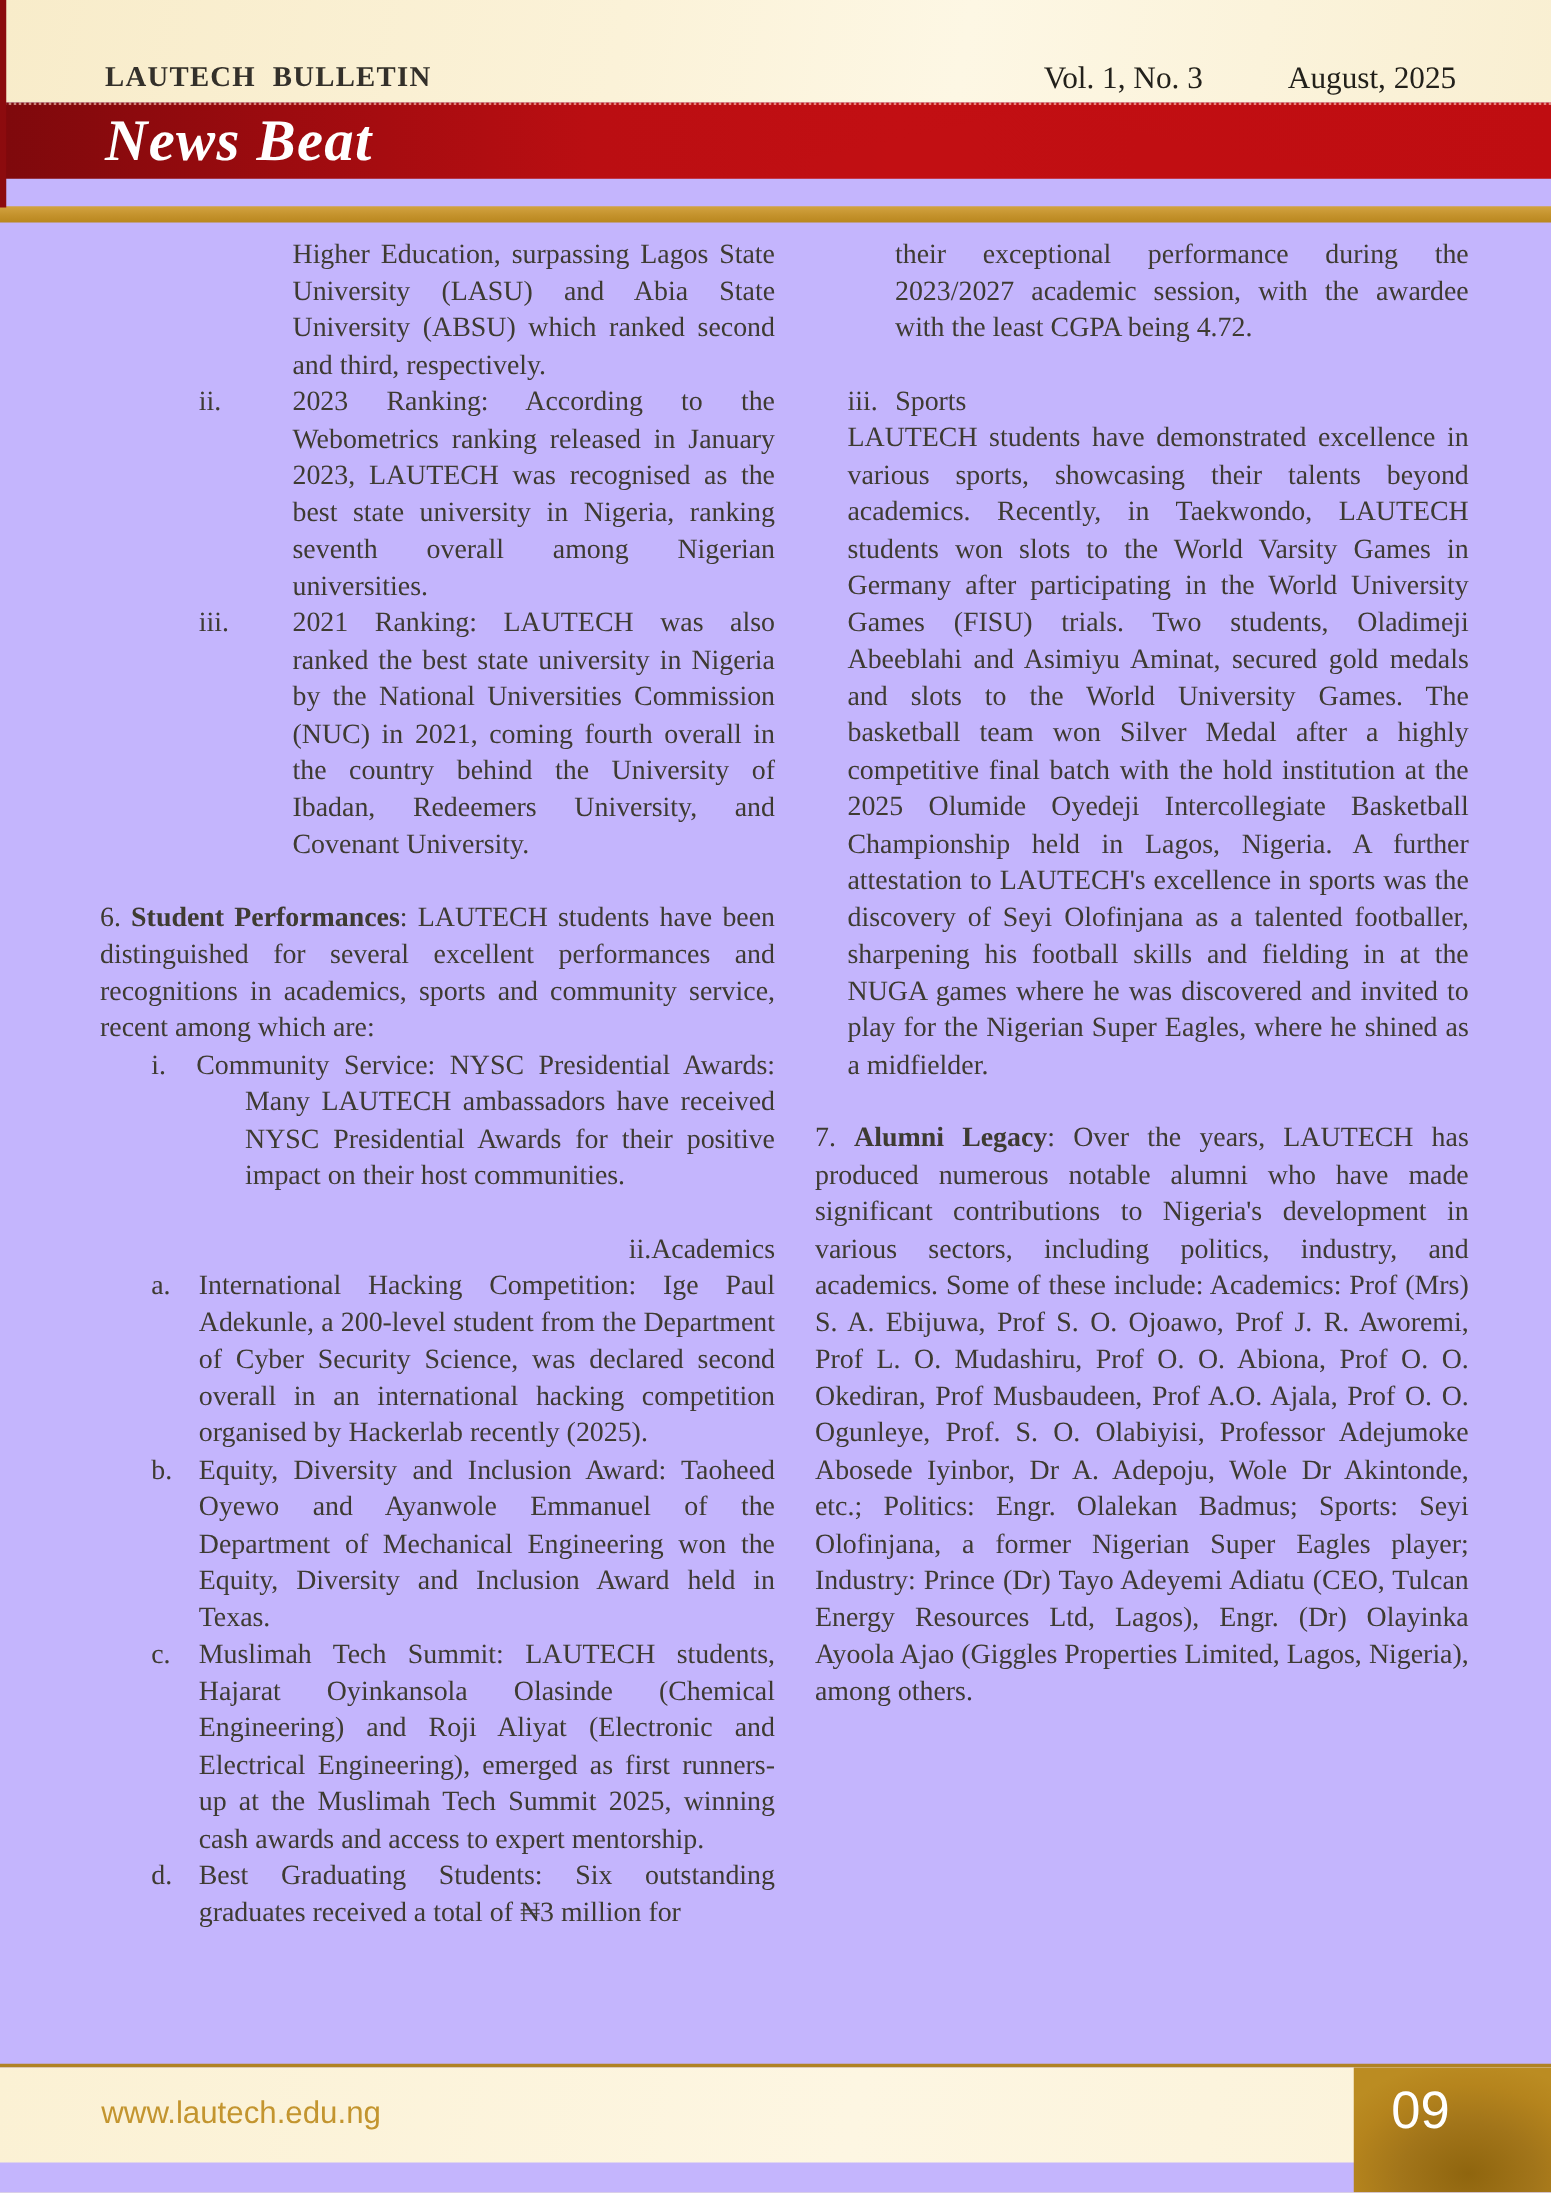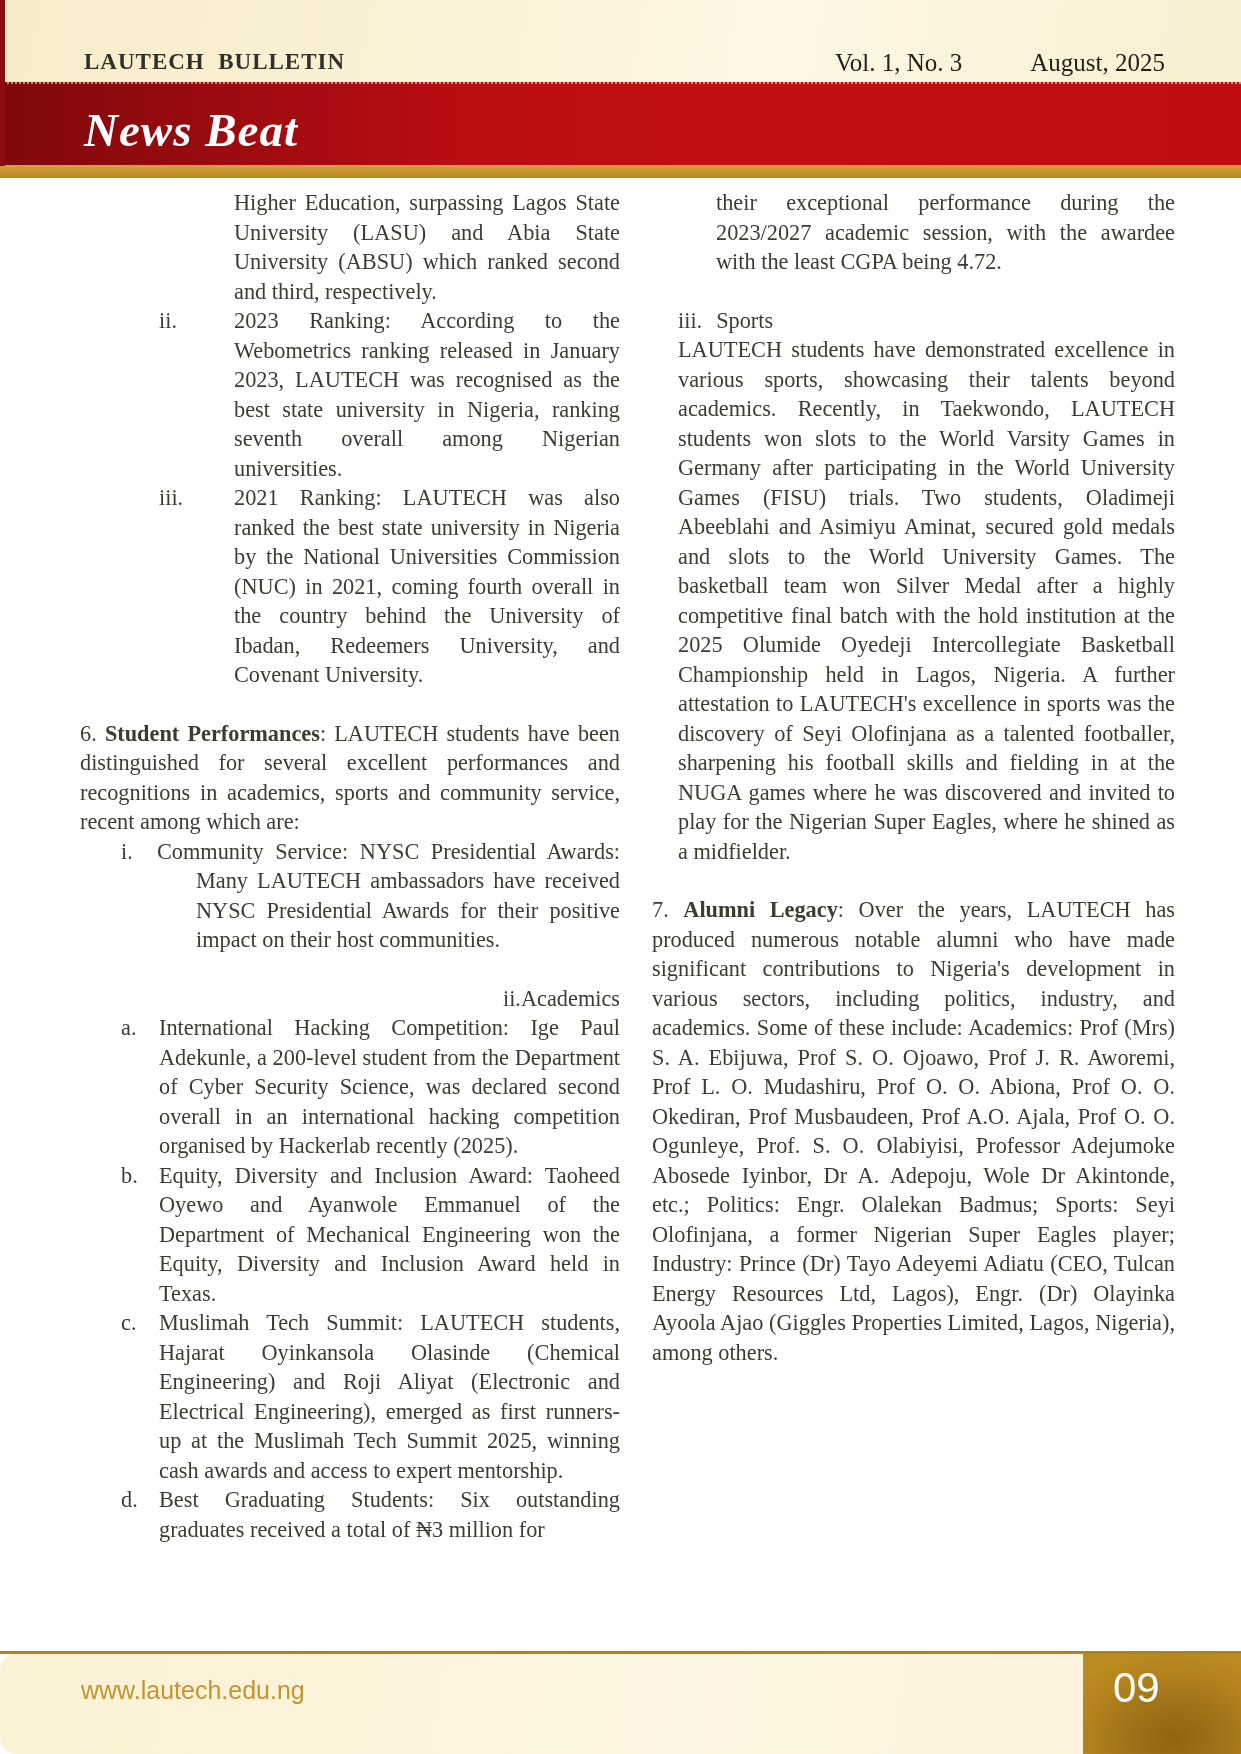--- a/index.html
+++ b/index.html
@@ -1,19 +1,19 @@
 <!DOCTYPE html>
 <html><head>
 <meta charset="utf-8">
 <style>
   * { margin:0; padding:0; box-sizing:border-box; }
   html,body { background:#e9e4d8; }
   .page {
     position:relative; width:1241px; height:1754px; overflow:hidden;
-    background:#ffffff;
+    background:#c4b5fd;
     font-family:"Liberation Serif", serif;
     color:#3e3b32;
     text-decoration:underline;
   }
   
   .masthead {
     position:absolute; top:0; left:0; width:1241px; height:82px;
     background:linear-gradient(100deg,#f8ecca 0%,#fbf2d8 40%,#fdf7e4 62%,#f9efd2 100%);
   }
   .masthead-title {
@@ -25,21 +25,21 @@
     position:absolute; right:76px; bottom:5px;
     display:flex; gap:68px;
     font-size:25px; color:#23211b;
   }
   .left-accent {
     position:absolute; top:0; left:0; width:5px; height:166px;
     background:#8c0b0e; z-index:6;
   }
   
   .banner {
-    position:absolute; top:82px; left:0; width:1241px; height:95px;
+    position:absolute; top:82px; left:0; width:1241px; height:61px;
     background:linear-gradient(90deg,#7e090c 0%,#9c0b0f 18%,#ba0e12 38%,#c20f13 58%,#bf0d11 100%);
     border-top:2px dotted rgba(255,235,210,0.55);
   }
   .banner-title {
     position:absolute; left:84px; top:50%; transform:translateY(-52%);
     color:#ffffff; font-style:italic; font-weight:bold; font-size:47px;
     letter-spacing:1px;
   }
   .gold-bar {
     position:absolute; top:165px; left:0; width:1241px; height:13px;
@@ -72,23 +72,22 @@
   .sports-head { margin-left:26px; text-align:left; }
   .sports-head .marker { margin-right:14px; }
   .sports-para { margin-left:26px; }
 
   
   .footer-line {
     position:absolute; top:1651px; left:0; width:1241px; height:3px;
     background:#b08224;
   }
   .footer {
-    position:absolute; top:1654px; left:0; width:1241px; height:100px;
+    position:absolute; top:1654px; left:0; width:1241px; height:76px;
     background:linear-gradient(100deg,#fbf1d4 0%,#fdf6e2 55%,#fbf2d8 100%);
-    border-radius:16px;
   }
   .footer-url {
     position:absolute; left:81px; top:22px;
     font-family:"Liberation Sans", sans-serif;
     font-size:25px; color:#c3952f; text-decoration:none;
   }
   .page-badge {
     position:absolute; right:0; top:0; width:158px; height:100px;
     background:radial-gradient(ellipse 120px 90px at 58% 85%, #8f650e 0%, #a2751a 45%, #b5841d 78%, #bb8c22 100%);
   }

